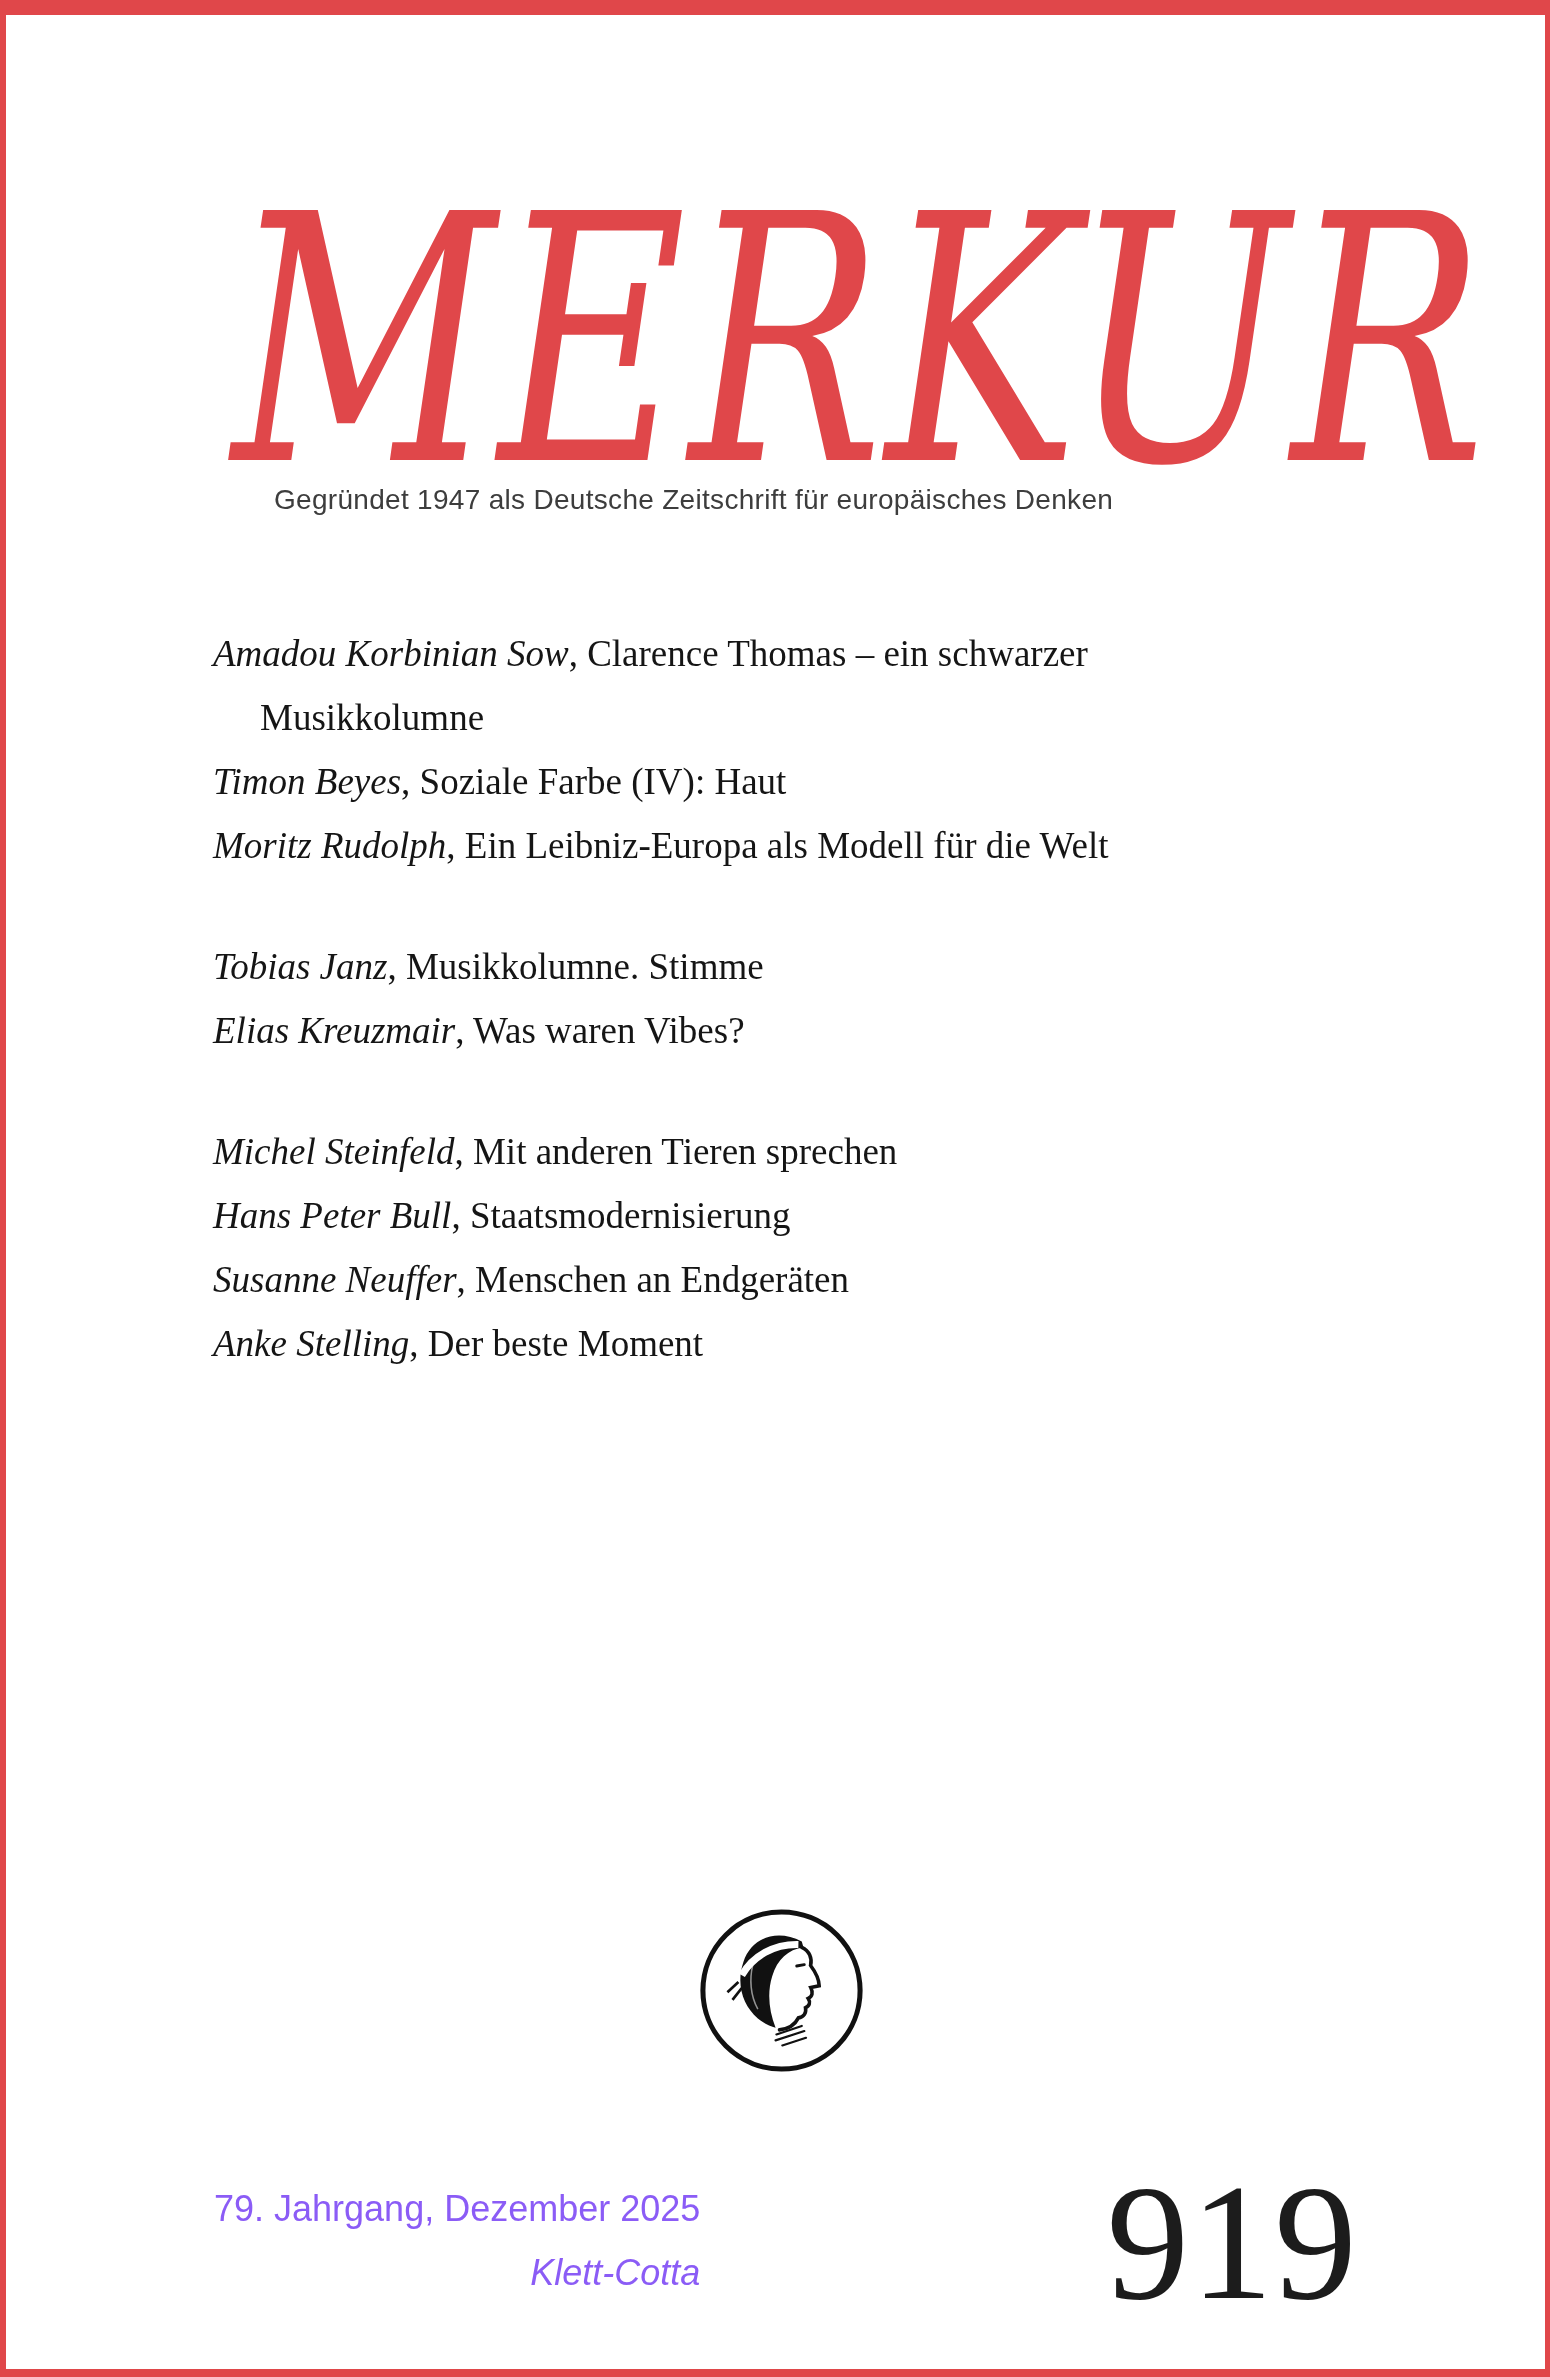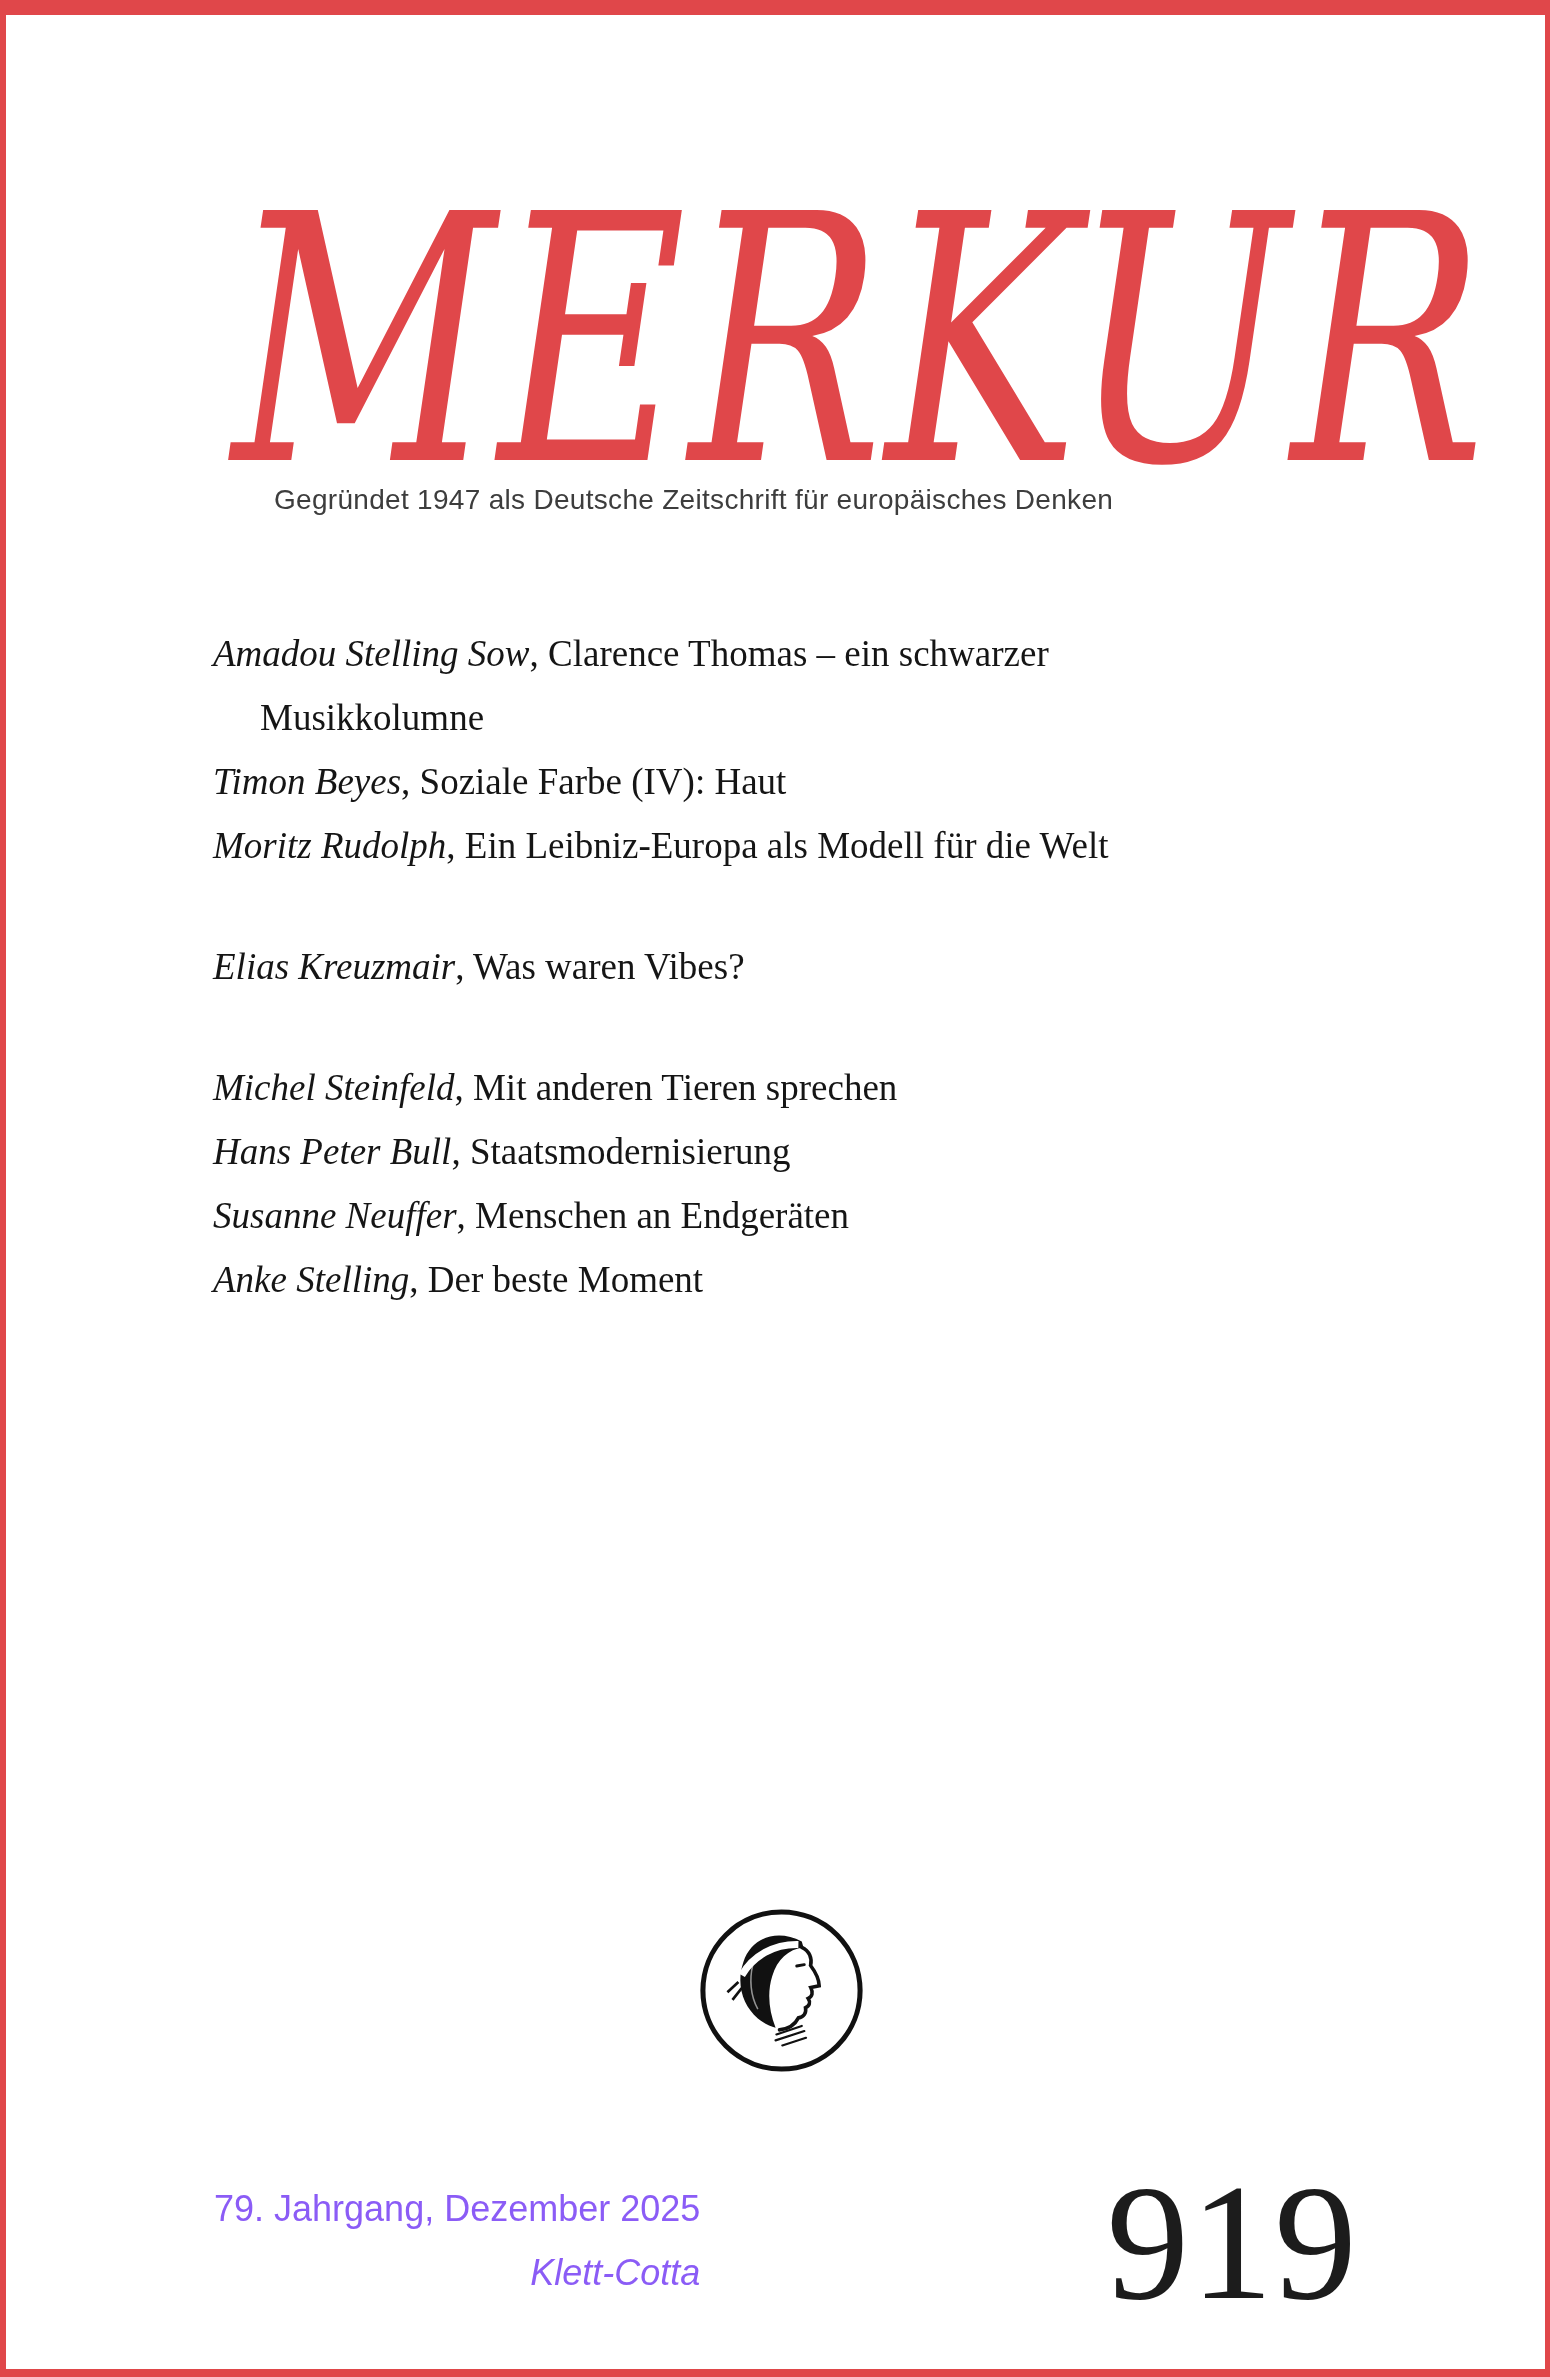--- a/index.html
+++ b/index.html
@@ -88,32 +88,35 @@
 <div class="page">
 
   <h1 class="masthead">MERKUR</h1>
 
   <div class="subtitle">Gegründet 1947 als Deutsche Zeitschrift für europäisches Denken</div>
 
   <div class="toc">
 
     <div class="toc-group">
       <div class="toc-item">
-        <span class="author">Amadou Stelling Sow</span><span class="title">, Clarence Thomas – ein schwarzer</span>
+        <span class="author">Amadou Korbinian Sow</span><span class="title">, Clarence Thomas – ein schwarzer</span>
         <div class="toc-cont">Musikkolumne</div>
       </div>
       <div class="toc-item">
         <span class="author">Timon Beyes</span><span class="title">, Soziale Farbe (IV): Haut</span>
       </div>
       <div class="toc-item">
         <span class="author">Moritz Rudolph</span><span class="title">, Ein Leibniz-Europa als Modell für die Welt</span>
       </div>
     </div>
 
     <div class="toc-group">
+      <div class="toc-item">
+        <span class="author">Tobias Janz</span><span class="title">, Musikkolumne. Stimme</span>
+      </div>
       <div class="toc-item">
         <span class="author">Elias Kreuzmair</span><span class="title">, Was waren Vibes?</span>
       </div>
     </div>
 
     <div class="toc-group">
       <div class="toc-item">
         <span class="author">Michel Steinfeld</span><span class="title">, Mit anderen Tieren sprechen</span>
       </div>
       <div class="toc-item">

